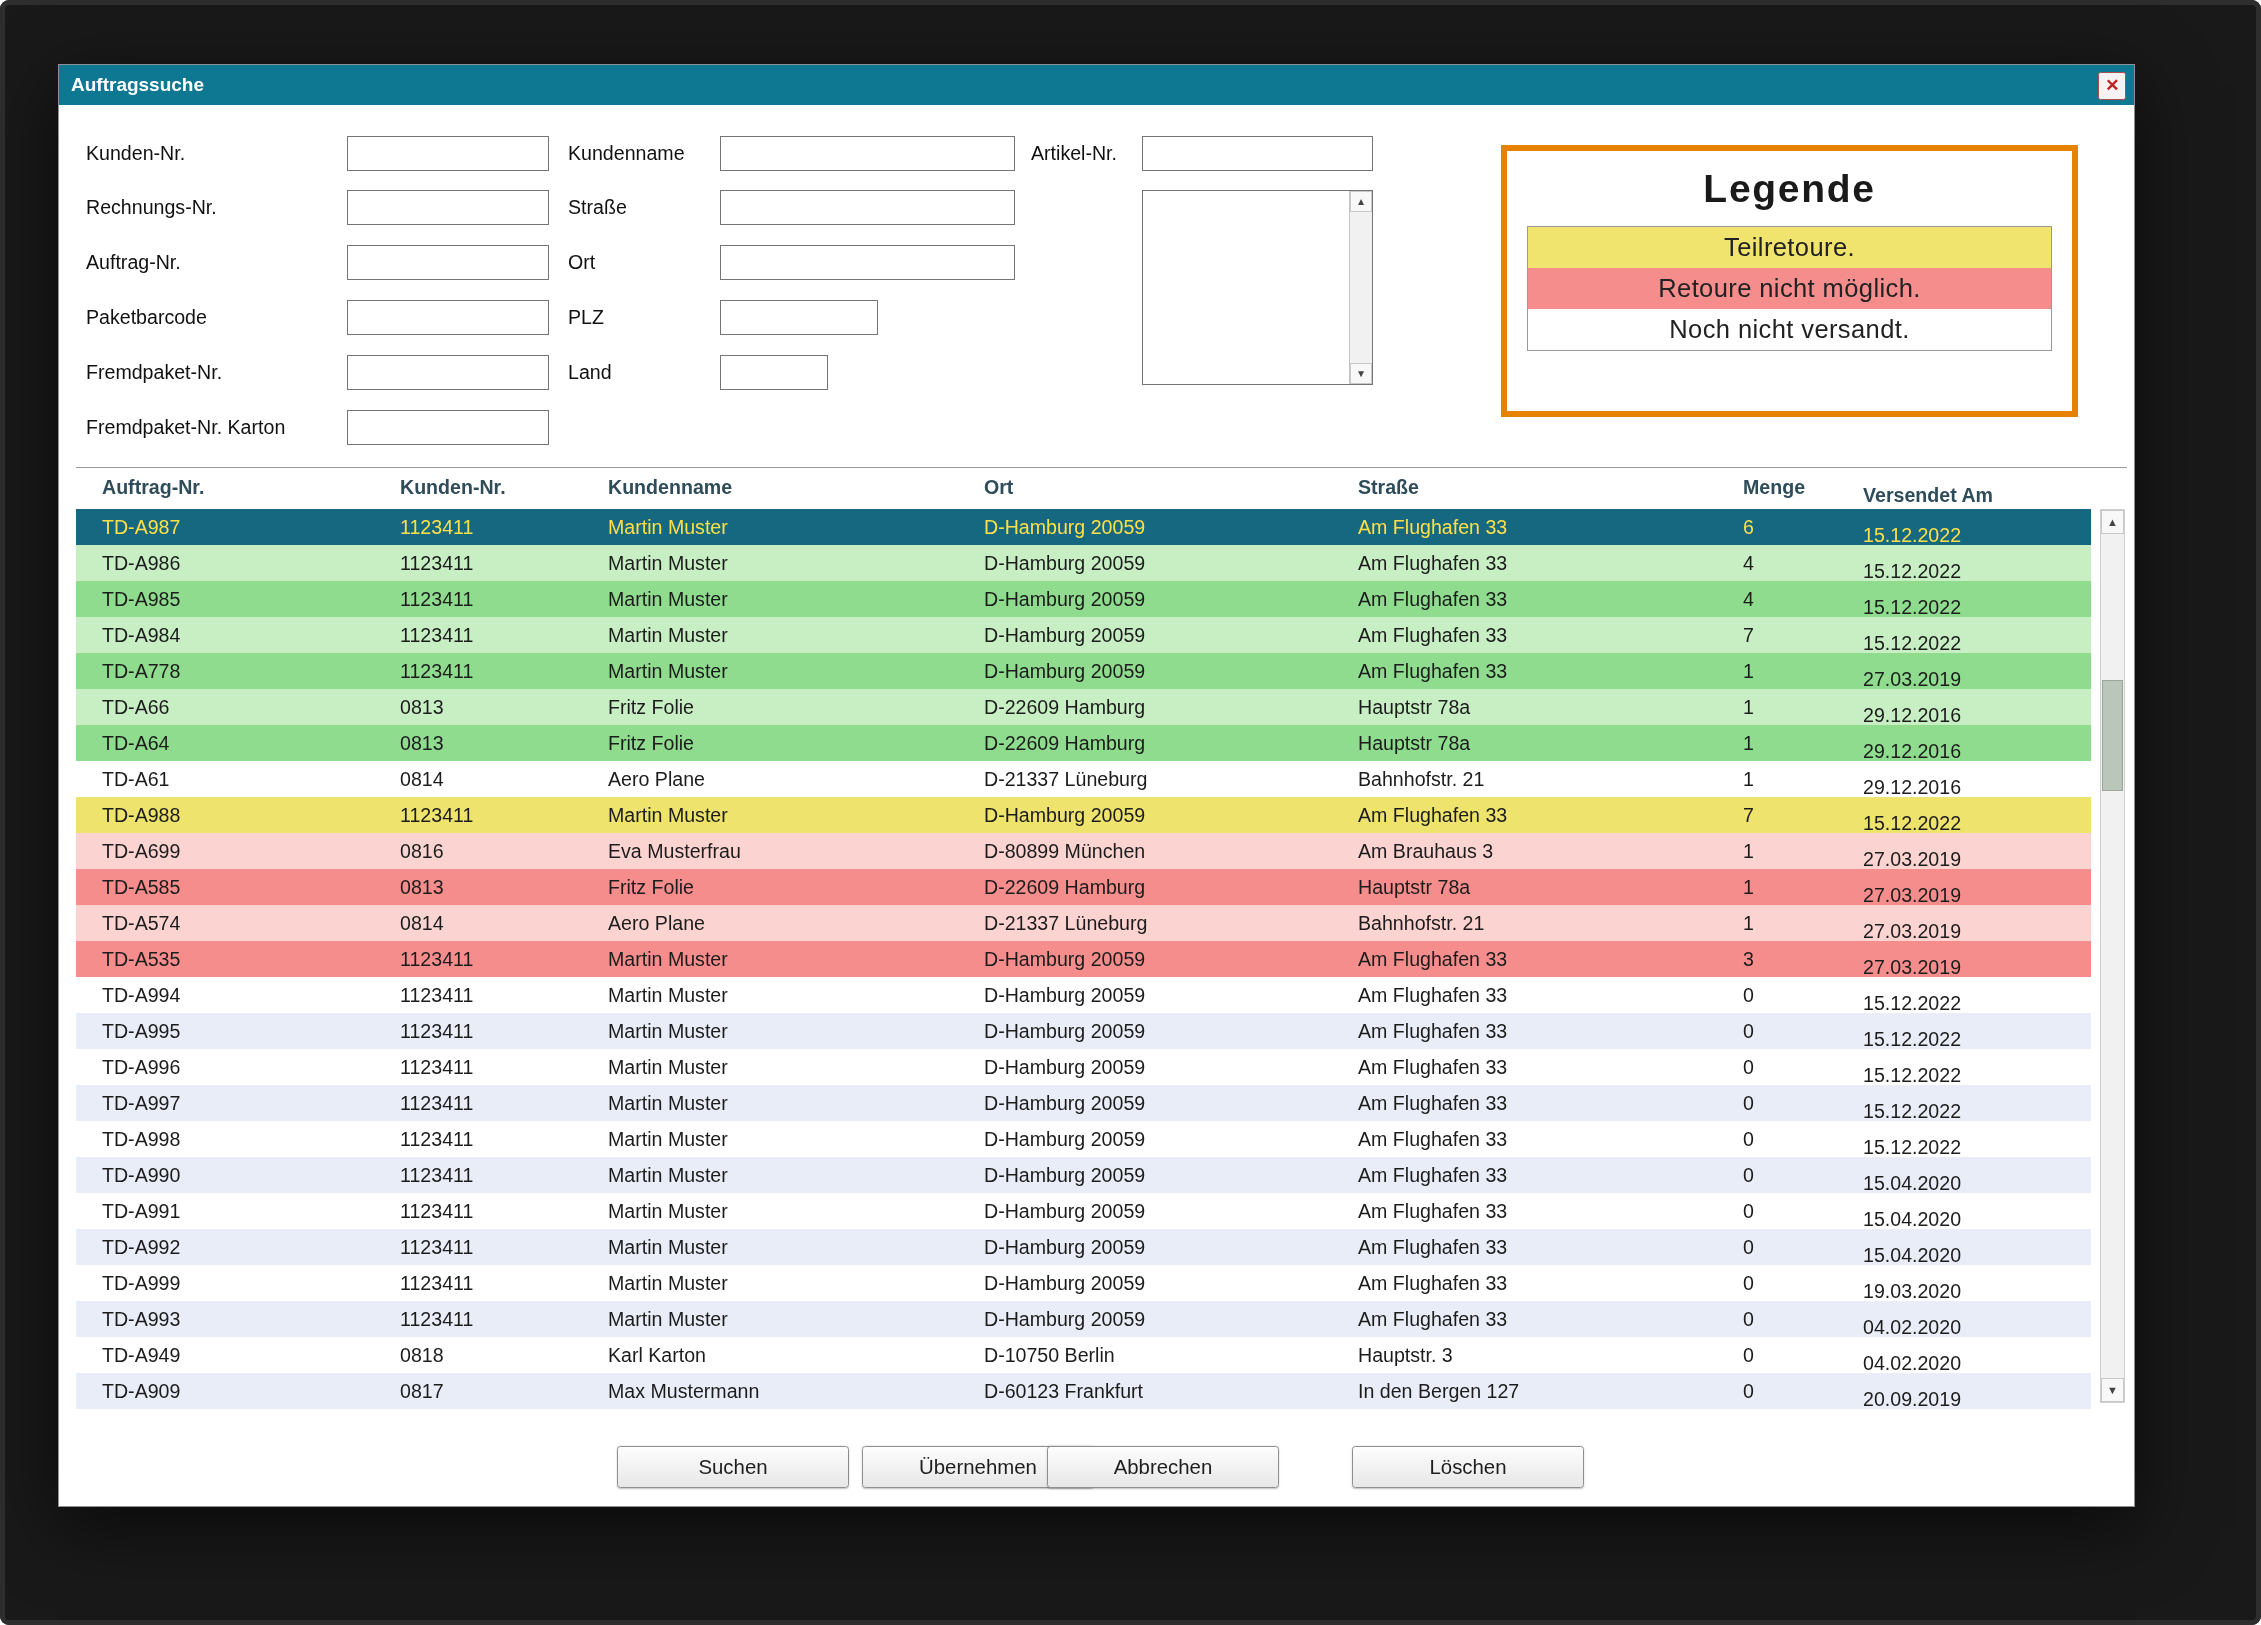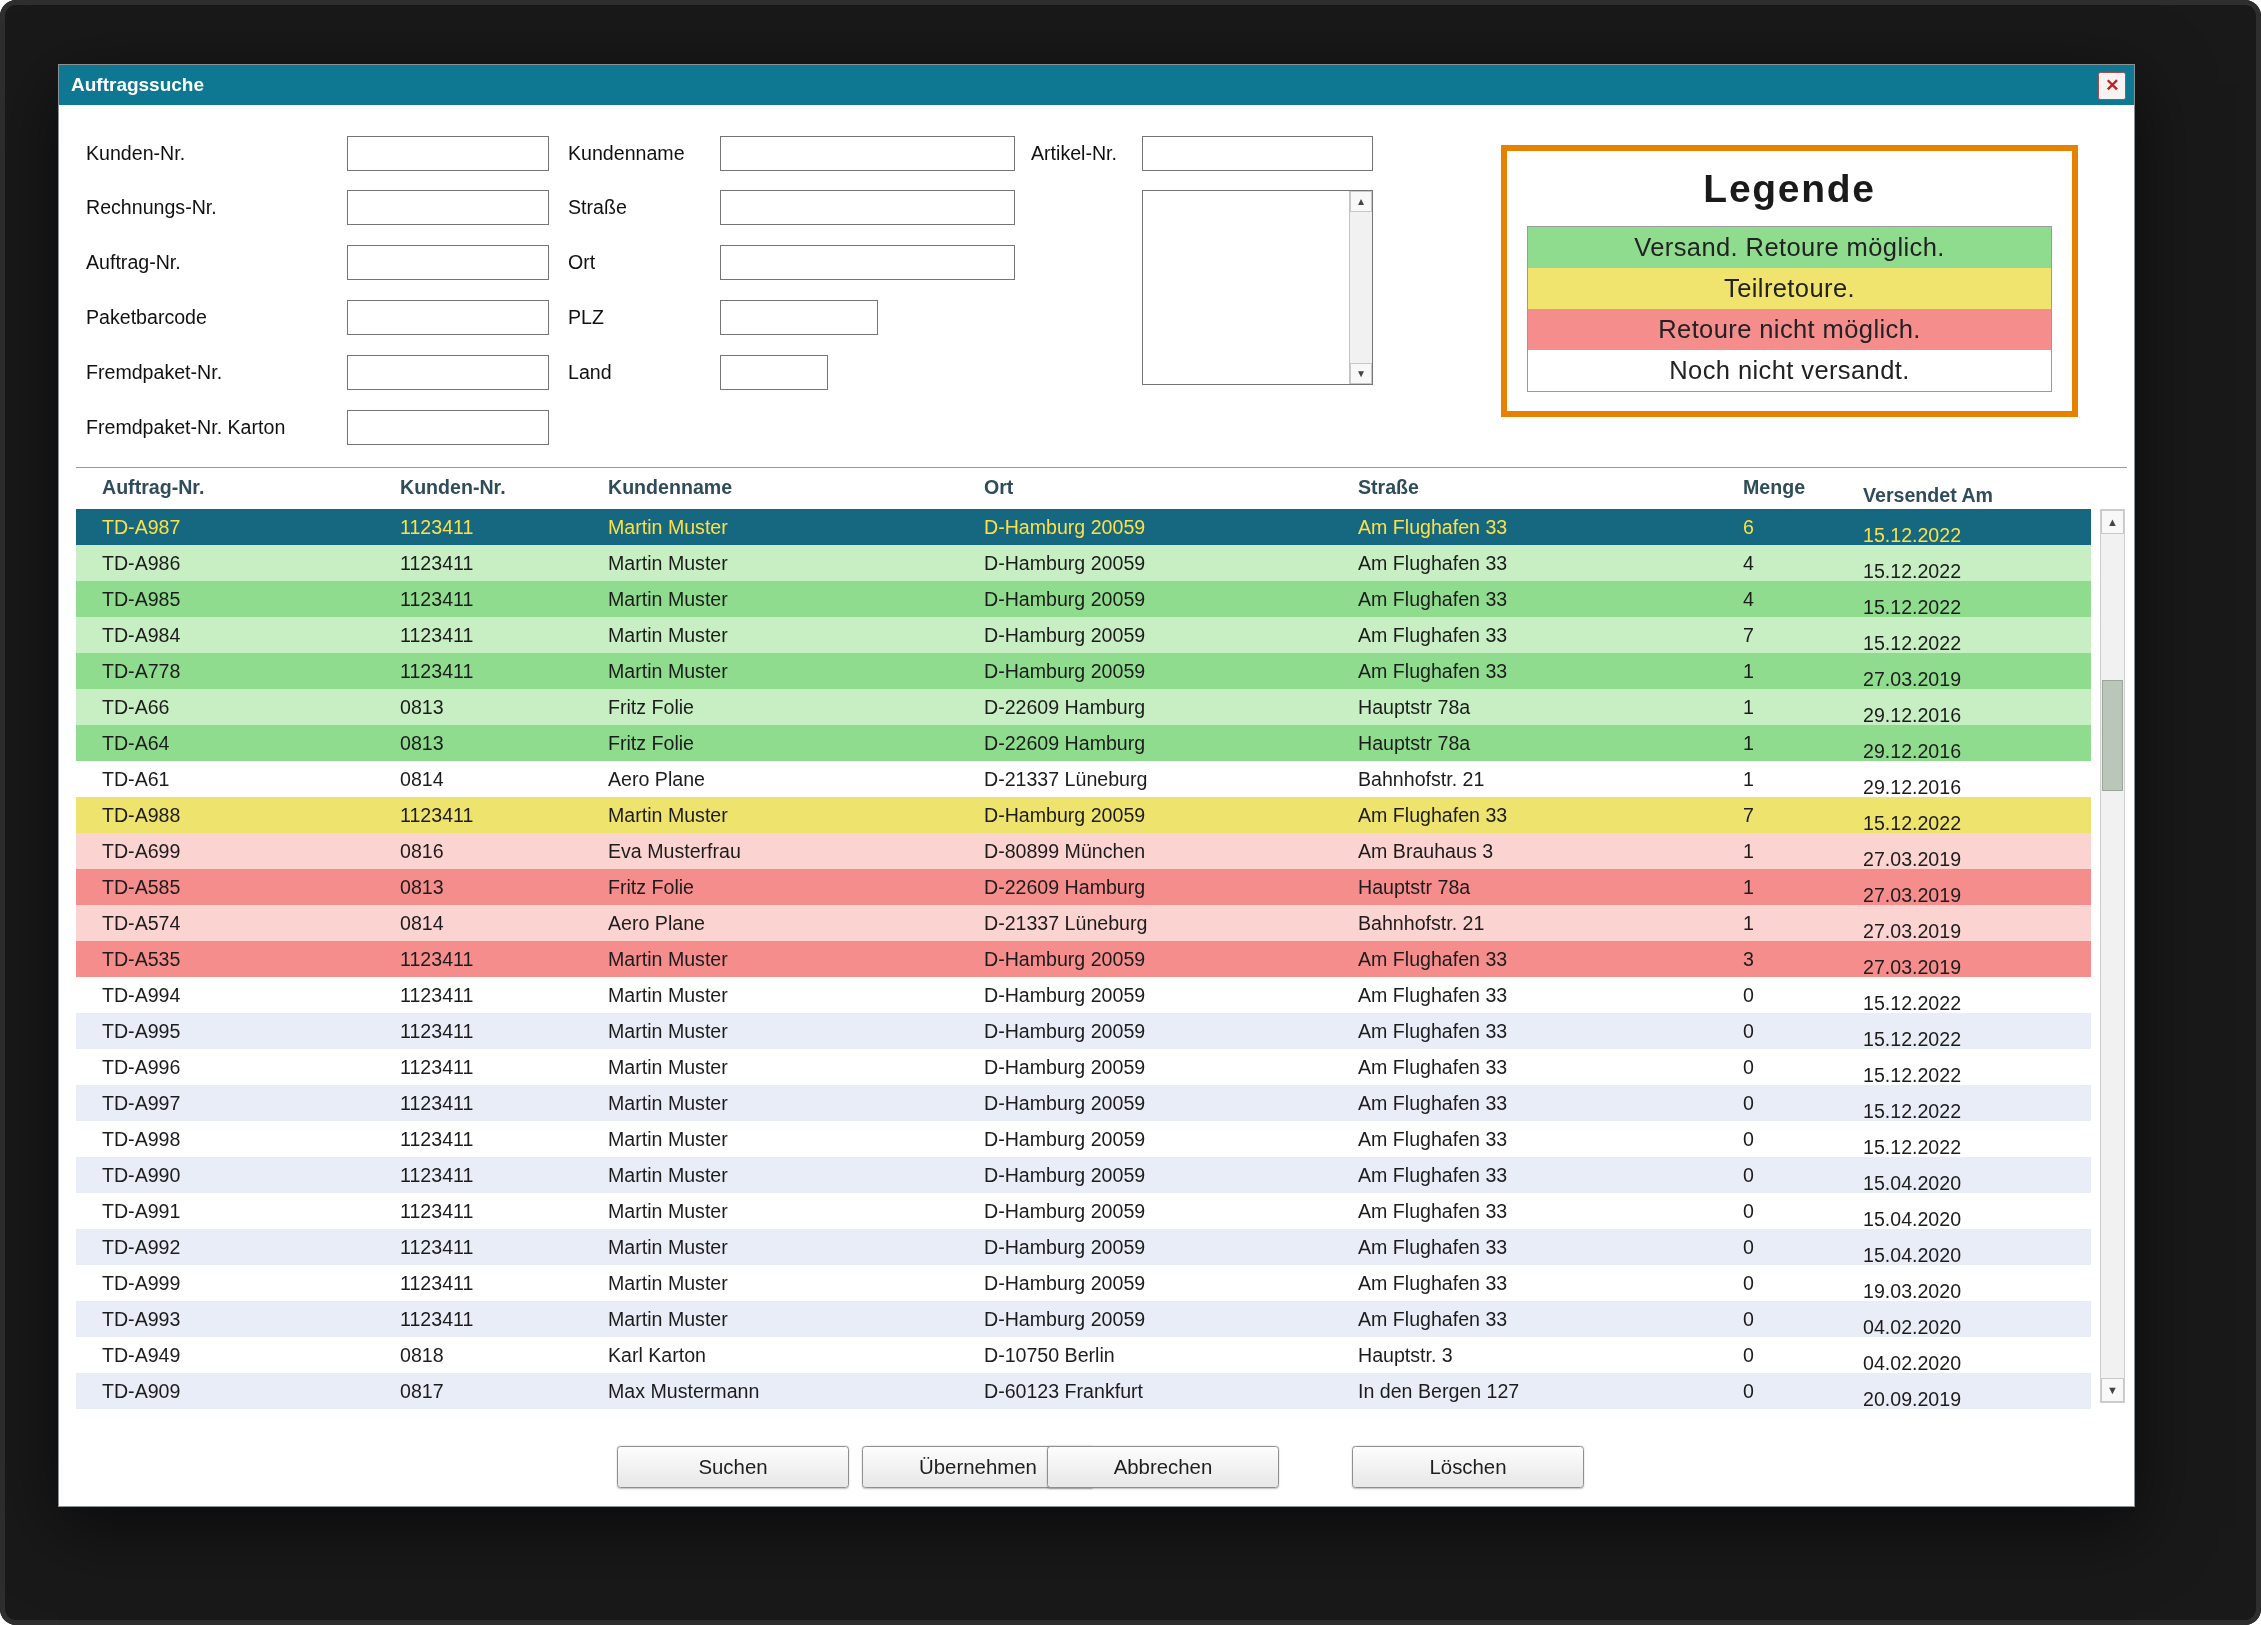--- a/index.html
+++ b/index.html
@@ -1,17 +1,17 @@
 <!DOCTYPE html>
 <html style="--titlebar: #0e7893; --selected: #15687f; --green: #8fdc8f; --green-light: #c8efc4; --yellow: #eee46d; --pink: #f58d8d; --pink-light: #fbd4d2; --lavender: #e9edf7; --legend-border: #e78200;font-size:13.6px"><head>
 <meta charset="utf-8">
 <style>
   html,body{margin:0;padding:0;background:#ffffff;font-family:"Liberation Sans",sans-serif;}
   .stage{position:relative;width:2261px;height:1625px;overflow:hidden;}
-  .canvas{position:absolute;inset:0;background:#191919;border-radius:16px;
+  .canvas{position:absolute;inset:0;background:#191919;border-radius:9px;
           box-shadow:inset 0 0 0 5.1px #2e2e2e;}
   .dialog{position:absolute;left:58px;top:64px;width:2077px;height:1443px;background:#ffffff;
           border:0.9px solid #8c9196;box-shadow:0 20.4px 68px rgba(0,0,0,.6);box-sizing:border-box;}
   
   .titlebar{position:absolute;left:0;top:0;width:100%;height:40px;background:var(--titlebar,#0e7893);}
   .title{position:absolute;left:12px;top:0;line-height:40px;color:#ffffff;font-weight:bold;font-size:19px;}
   .closebtn{position:absolute;right:7.7px;top:6.8px;width:26px;height:26px;background:#f7f3f3;
             border:0.9px solid #a8504f;border-radius:2.6px;text-align:center;cursor:pointer;}
   .closebtn span{line-height:25px;font-size:17px;font-weight:bold;color:#c2201f;}
   
@@ -142,21 +142,20 @@
       <div class="listbox">
         <div class="lb-scroll">
           <div class="lb-btn up">▲</div>
           <div class="lb-btn down">▼</div>
         </div>
       </div>
 
       <div class="legend">
         <div class="legend-title">Legende</div>
         <div class="legend-stack">
-            <div class="legend-item" style="background: rgb(143, 220, 143);">Versand. Retoure möglich.</div>
             <div class="legend-item" style="background: rgb(240, 228, 110);">Teilretoure.</div>
             <div class="legend-item" style="background: rgb(245, 141, 141);">Retoure nicht möglich.</div>
             <div class="legend-item" style="background: rgb(255, 255, 255);">Noch nicht versandt.</div>
           </div>
       </div>
 
       <div class="sep"></div>
       <div class="thead">
           <span class="hcol col-0">Auftrag-Nr.</span>
           <span class="hcol col-1">Kunden-Nr.</span>

